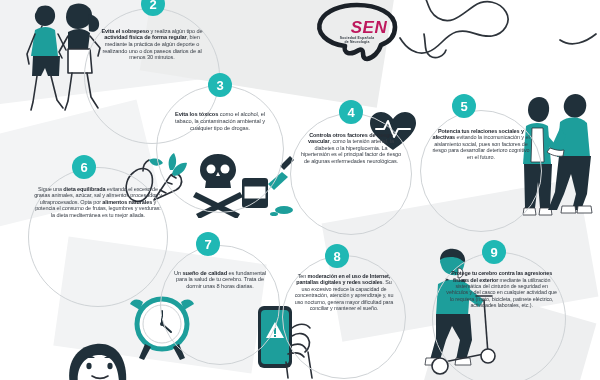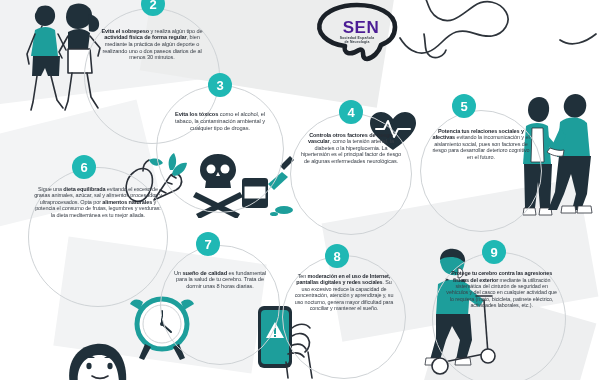--- a/index.html
+++ b/index.html
@@ -39,22 +39,22 @@
 
   
   .ill{position:absolute;}
   .teal{fill:#1d9e9b;}
   .dark{fill:#20303a;}
   .lite{fill:#ffffff;}
   .outl{fill:none;stroke:#2b3038;stroke-width:1.6;stroke-linejoin:round;stroke-linecap:round;}
 
   
   .logo{position:absolute;left:307px;top:2px;width:100px;height:62px;}
-  .logo .name{position:absolute;left:4px;top:16px;width:100%;text-align:center;
-    font-size:17px;font-weight:700;color:#4c1d95;letter-spacing:0.5px;}
+  .logo .name{position:absolute;left:12px;top:16px;width:100%;text-align:center;
+    font-size:17px;font-weight:700;color:#be185d;letter-spacing:0.5px;font-style:italic;}
   .logo .sub{position:absolute;left:0;top:34px;width:100%;text-align:center;
     font-size:3.4px;font-weight:700;color:#303840;line-height:1.3;letter-spacing:.2px;}
 </style>
 </head>
 <body>
 
 <div class="stage">
 
   <div class="bg-wash w1"></div>
   <div class="bg-wash w2"></div>

